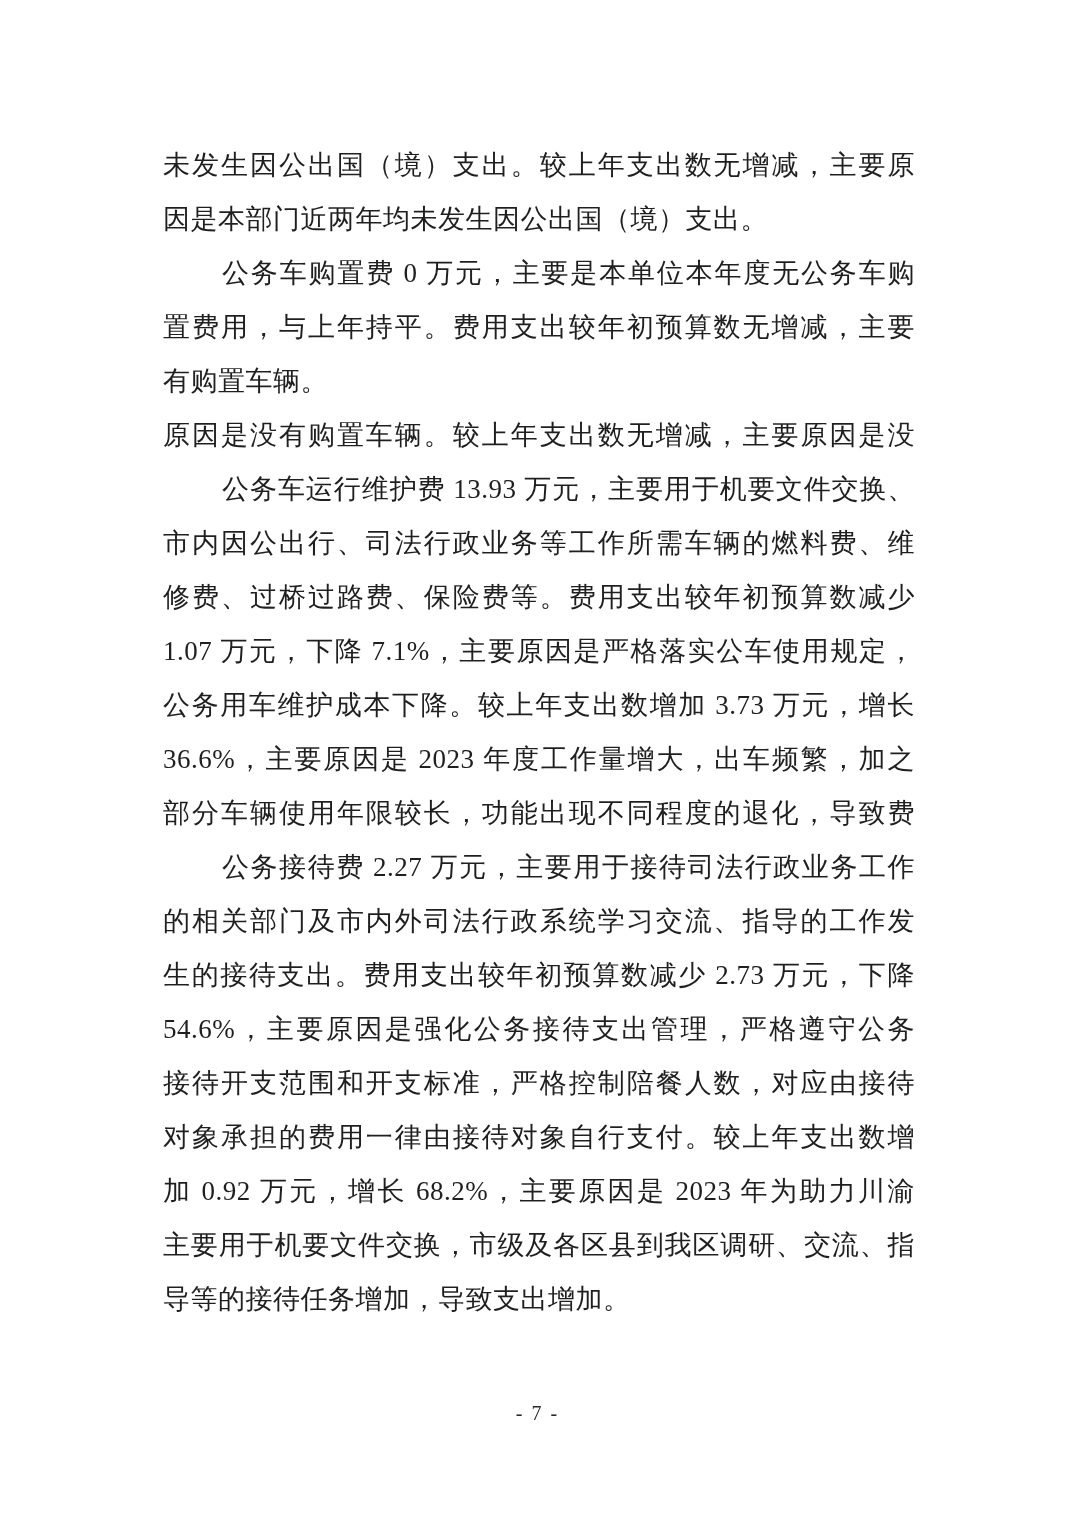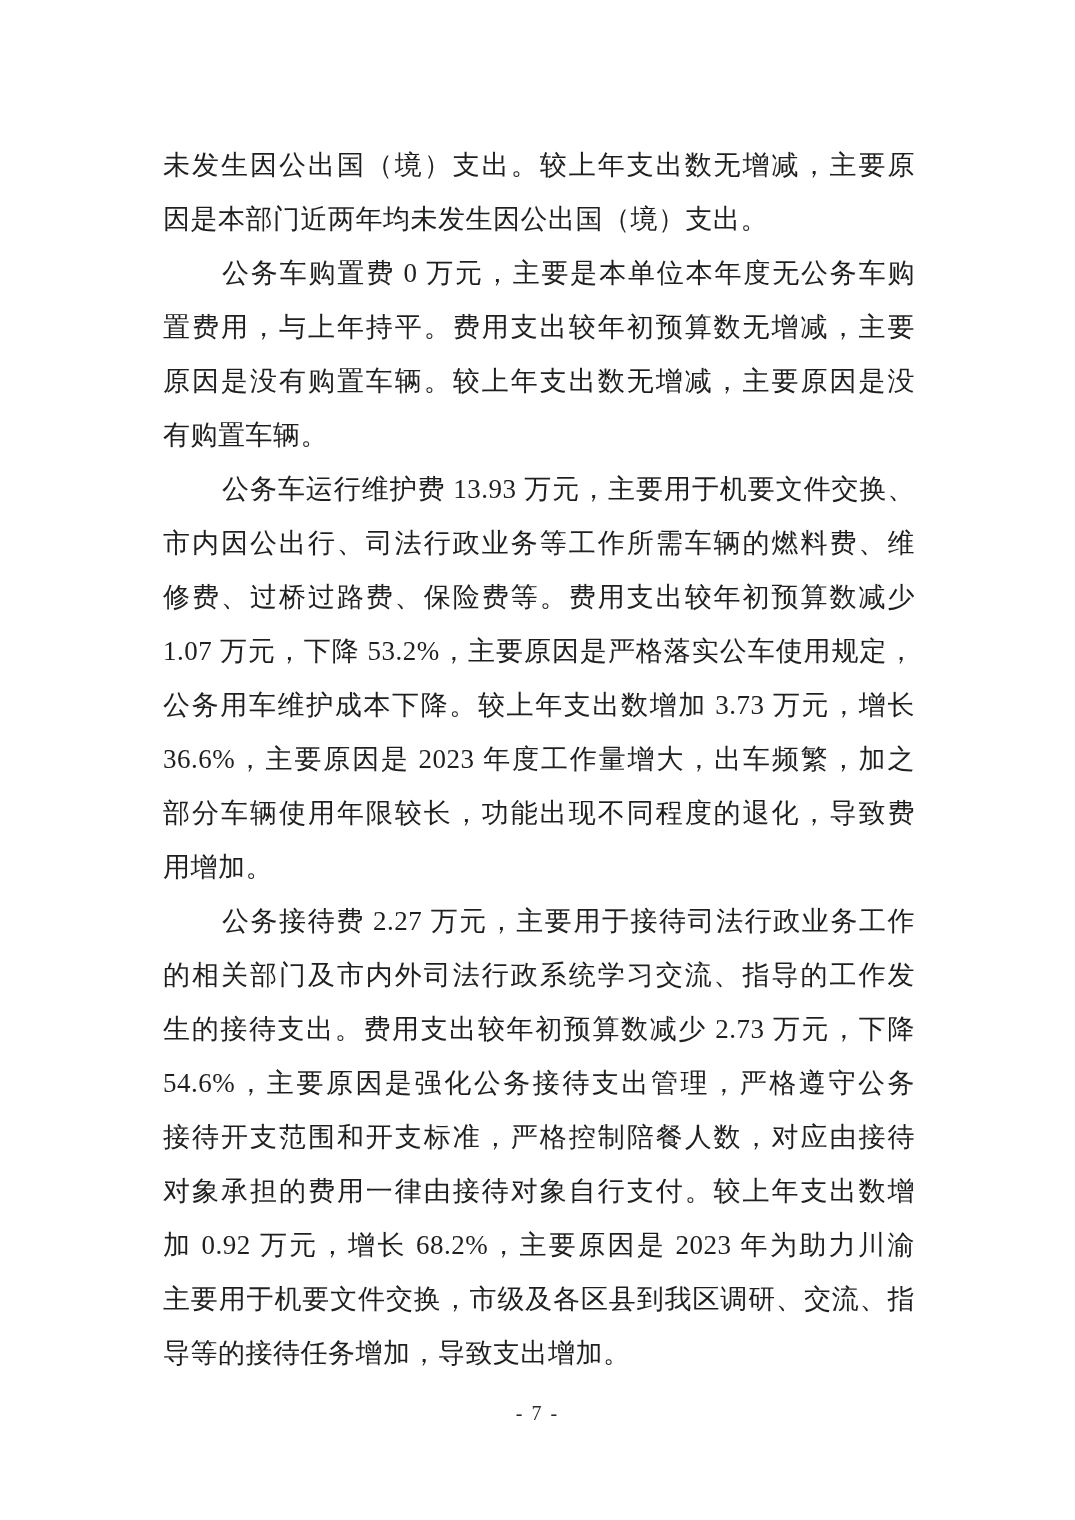--- a/index.html
+++ b/index.html
@@ -60,32 +60,31 @@
 
 <div class="page">
   <div class="content">
       <div class="paragraph">
         <div class="line">未发生因公出国（境）支出。较上年支出数无增减，主要原</div>
         <div class="line last">因是本部门近两年均未发生因公出国（境）支出。</div>
       </div>
       <div class="paragraph">
         <div class="line indent">公务车购置费 0 万元，主要是本单位本年度无公务车购</div>
         <div class="line">置费用，与上年持平。费用支出较年初预算数无增减，主要</div>
+        <div class="line last">有购置车辆。</div>
         <div class="line">原因是没有购置车辆。较上年支出数无增减，主要原因是没</div>
-        <div class="line last">有购置车辆。</div>
       </div>
       <div class="paragraph">
         <div class="line indent">公务车运行维护费 13.93 万元，主要用于机要文件交换、</div>
         <div class="line">市内因公出行、司法行政业务等工作所需车辆的燃料费、维</div>
         <div class="line">修费、过桥过路费、保险费等。费用支出较年初预算数减少</div>
-        <div class="line">1.07 万元，下降 53.2%，主要原因是严格落实公车使用规定，</div>
+        <div class="line">1.07 万元，下降 7.1%，主要原因是严格落实公车使用规定，</div>
         <div class="line">公务用车维护成本下降。较上年支出数增加 3.73 万元，增长</div>
         <div class="line">36.6%，主要原因是 2023 年度工作量增大，出车频繁，加之</div>
         <div class="line">部分车辆使用年限较长，功能出现不同程度的退化，导致费</div>
-        <div class="line last">用增加。</div>
       </div>
       <div class="paragraph">
         <div class="line indent">公务接待费 2.27 万元，主要用于接待司法行政业务工作</div>
         <div class="line">的相关部门及市内外司法行政系统学习交流、指导的工作发</div>
         <div class="line">生的接待支出。费用支出较年初预算数减少 2.73 万元，下降</div>
         <div class="line">54.6%，主要原因是强化公务接待支出管理，严格遵守公务</div>
         <div class="line">接待开支范围和开支标准，严格控制陪餐人数，对应由接待</div>
         <div class="line">对象承担的费用一律由接待对象自行支付。较上年支出数增</div>
         <div class="line">加 0.92 万元，增长 68.2%，主要原因是 2023 年为助力川渝</div>
         <div class="line">主要用于机要文件交换，市级及各区县到我区调研、交流、指</div>

